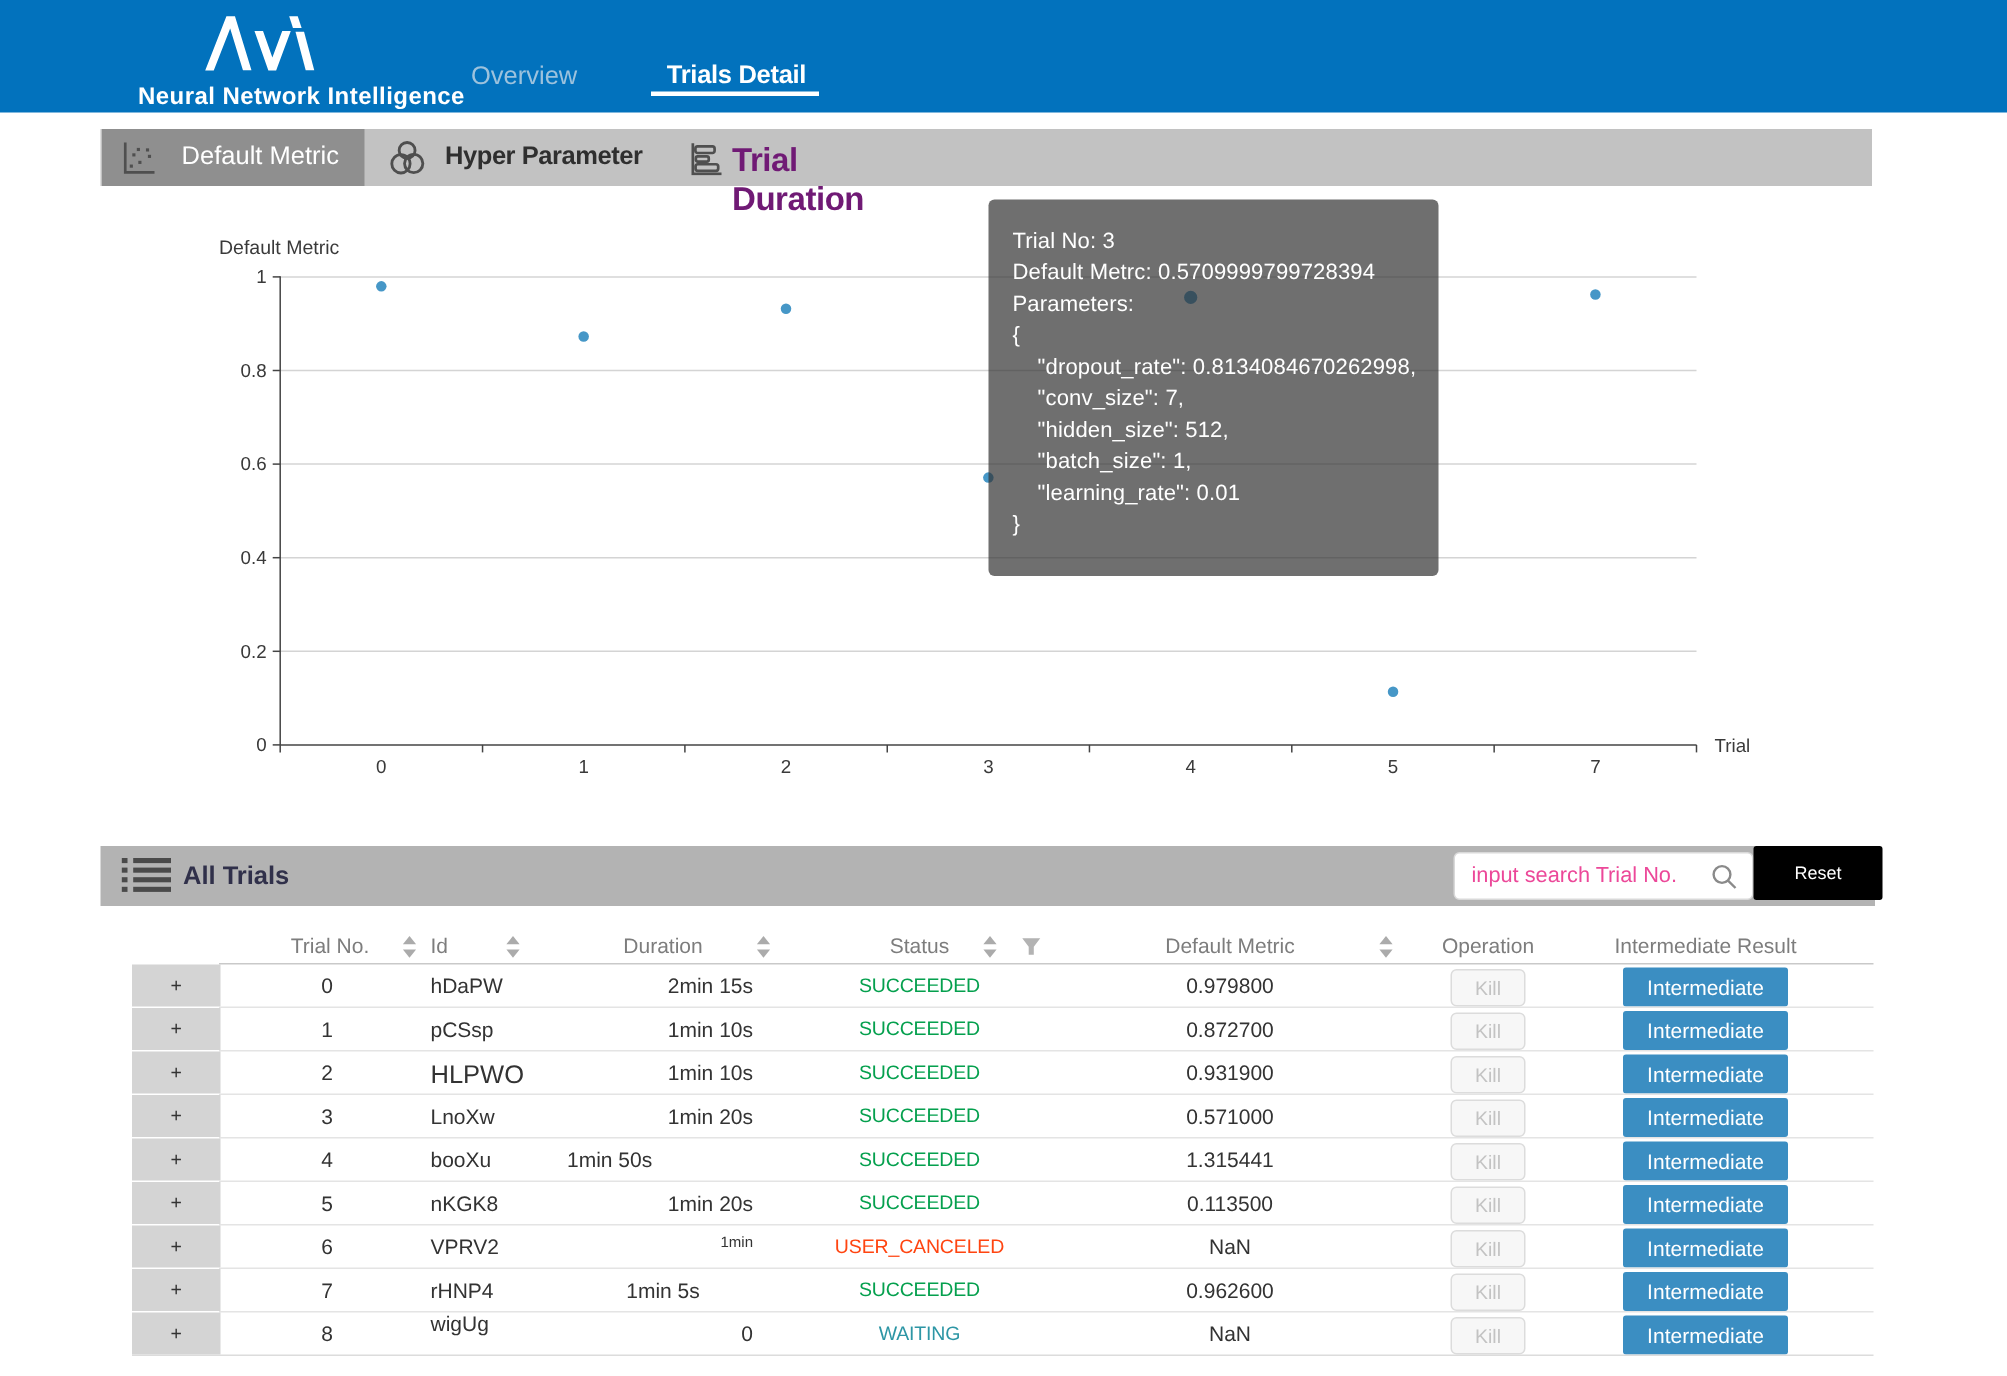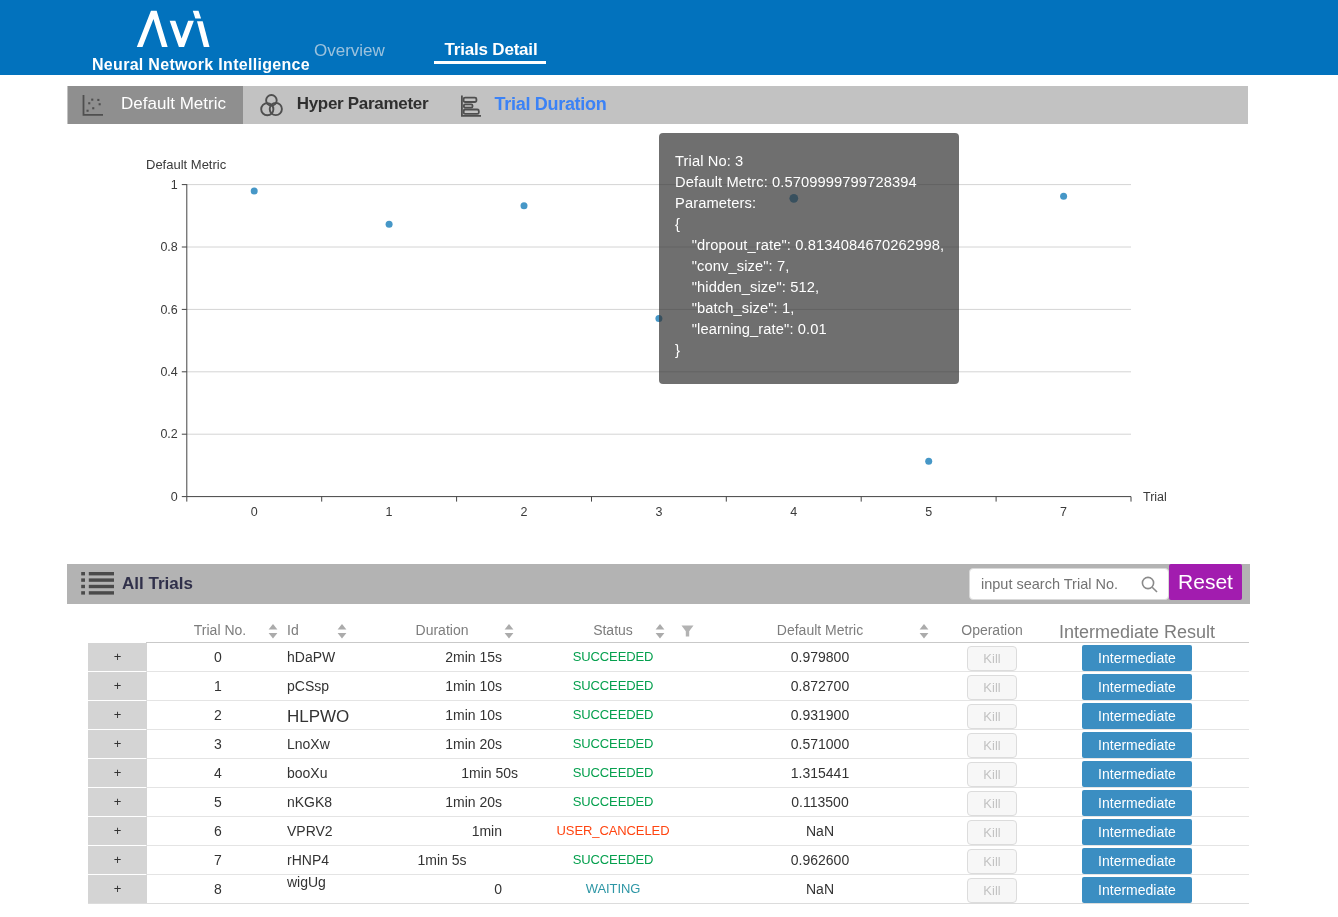--- a/index.html
+++ b/index.html
@@ -49,21 +49,21 @@
 <div class="abs" style="left:290px;top:94px;width:145px;font-size:17px;font-weight:bold;color:#2f2f2f;letter-spacing:-0.3px;text-align:center">Hyper Parameter</div>
 <div class="abs" style="left:448px;top:86px;width:169px;height:38px;background:#c2c2c2"></div>
 <svg class="abs" style="left:460px;top:95px" width="22" height="22" viewBox="0 0 22 22">
 <g stroke="#4f4f4f" stroke-width="1.8" fill="none">
 <path d="M1.9,0.5 L1.9,20.9 L21,20.9"></path>
 <rect x="3.6" y="2.6" width="12.8" height="4.4" rx="1.5"></rect>
 <rect x="3.9" y="9.3" width="8.6" height="3.4" rx="1.2"></rect>
 <rect x="3.7" y="14.5" width="15.1" height="4.4" rx="1.5"></rect>
 </g>
 </svg>
-<div class="abs" style="left:488px;top:94px;width:125px;font-size:18px;font-weight:bold;color:#3b82f6;letter-spacing:-0.3px;text-align:center">Trial Duration</div>
+<div class="abs" style="left:488px;top:94px;width:125px;font-size:22px;font-weight:bold;color:#701a75;letter-spacing:-0.3px;">Trial Duration</div>
 <svg class="abs" style="left:0;top:0" width="1338" height="560" viewBox="0 0 1338 560">
 <line x1="186.8" y1="434.2" x2="1131" y2="434.2" stroke="#d4d4d4" stroke-width="1"></line>
 <line x1="186.8" y1="371.8" x2="1131" y2="371.8" stroke="#d4d4d4" stroke-width="1"></line>
 <line x1="186.8" y1="309.4" x2="1131" y2="309.4" stroke="#d4d4d4" stroke-width="1"></line>
 <line x1="186.8" y1="247.0" x2="1131" y2="247.0" stroke="#d4d4d4" stroke-width="1"></line>
 <line x1="186.8" y1="184.6" x2="1131" y2="184.6" stroke="#d4d4d4" stroke-width="1"></line>
 <line x1="186.8" y1="496.6" x2="1131" y2="496.6" stroke="#444" stroke-width="1"></line>
 <line x1="186.8" y1="184.10000000000002" x2="186.8" y2="496.6" stroke="#444" stroke-width="1"></line>
 <line x1="181.8" y1="496.6" x2="186.8" y2="496.6" stroke="#444" stroke-width="1"></line>
 <text x="177.8" y="500.8" font-size="12.5" fill="#3a3a3a" text-anchor="end">0</text>
@@ -118,33 +118,33 @@
 <rect x="10.8" y="2.0" width="25.2" height="3.4" fill="#4a4a4a"></rect>
 <rect x="3.2" y="8.4" width="3.8" height="3.4" fill="#4a4a4a"></rect>
 <rect x="10.8" y="8.4" width="25.2" height="3.4" fill="#4a4a4a"></rect>
 <rect x="3.2" y="14.8" width="3.8" height="3.4" fill="#4a4a4a"></rect>
 <rect x="10.8" y="14.8" width="25.2" height="3.4" fill="#4a4a4a"></rect>
 <rect x="3.2" y="21.2" width="3.8" height="3.4" fill="#4a4a4a"></rect>
 <rect x="10.8" y="21.2" width="25.2" height="3.4" fill="#4a4a4a"></rect>
 </svg>
 <div class="abs" style="left:122px;top:574px;font-size:17px;font-weight:bold;color:#30304a">All Trials</div>
 <div class="abs" style="left:969px;top:568px;width:200px;height:32px;background:#fff;border:1px solid #d9d9d9;border-radius:4px"></div>
-<div class="abs" style="left:981px;top:576px;font-size:14.5px;color:#737373">input search Trial No.</div>
+<div class="abs" style="left:981px;top:576px;font-size:14.5px;color:#ec4899">input search Trial No.</div>
 <svg class="abs" style="left:1140px;top:575px" width="19" height="19" viewBox="0 0 19 19">
 <circle cx="8" cy="8" r="5.6" stroke="#8a8a8a" stroke-width="1.6" fill="none"></circle>
 <line x1="12.2" y1="12.2" x2="17" y2="17" stroke="#8a8a8a" stroke-width="1.6"></line>
 </svg>
-<div class="abs ctr" style="left:1169px;top:564px;width:73px;height:36px;background:#a21caf;border-radius:2px;color:#fff;font-size:21px;line-height:36px">Reset</div>
+<div class="abs ctr" style="left:1169px;top:564px;width:86px;height:36px;background:#000000;border-radius:2px;color:#fff;font-size:12px;line-height:36px">Reset</div>
 <div class="abs ctr" style="left:140px;top:622px;width:160px;font-size:14px;color:#7d7d7d">Trial No.</div>
 <div class="abs" style="left:287px;top:622px;font-size:14px;color:#7d7d7d">Id</div>
 <div class="abs ctr" style="left:362px;top:622px;width:160px;font-size:14px;color:#7d7d7d">Duration</div>
 <div class="abs ctr" style="left:533px;top:622px;width:160px;font-size:14px;color:#7d7d7d">Status</div>
 <div class="abs ctr" style="left:740px;top:622px;width:160px;font-size:14px;color:#7d7d7d">Default Metric</div>
 <div class="abs ctr" style="left:912px;top:622px;width:160px;font-size:14px;color:#7d7d7d">Operation</div>
-<div class="abs ctr" style="left:1037px;top:622px;width:200px;font-size:18px;color:#7d7d7d">Intermediate Result</div>
+<div class="abs ctr" style="left:1037px;top:622px;width:200px;font-size:14px;color:#7d7d7d">Intermediate Result</div>
 <svg class="abs" style="left:268px;top:624px" width="10" height="15" viewBox="0 0 10 15">
     <path d="M5,0 L9.4,5.5 L0.6,5.5 Z" fill="#ababab"></path>
     <path d="M5,14.5 L9.4,9 L0.6,9 Z" fill="#ababab"></path>
   </svg>
 <svg class="abs" style="left:337px;top:624px" width="10" height="15" viewBox="0 0 10 15">
     <path d="M5,0 L9.4,5.5 L0.6,5.5 Z" fill="#ababab"></path>
     <path d="M5,14.5 L9.4,9 L0.6,9 Z" fill="#ababab"></path>
   </svg>
 <svg class="abs" style="left:504px;top:624px" width="10" height="15" viewBox="0 0 10 15">
     <path d="M5,0 L9.4,5.5 L0.6,5.5 Z" fill="#ababab"></path>
@@ -194,39 +194,39 @@
 <div class="abs" style="left:287px;top:736px;font-size:14px;color:#333">LnoXw</div>
 <div class="abs" style="left:382px;top:736px;width:120px;text-align:right;font-size:14px;color:#333">1min 20s</div>
 <div class="abs ctr" style="left:523px;top:736px;width:180px;font-size:13px;letter-spacing:-0.1px;color:#05a04e">SUCCEEDED</div>
 <div class="abs ctr" style="left:740px;top:736px;width:160px;font-size:14px;color:#333">0.571000</div>
 <div class="abs ctr" style="left:967px;top:733px;width:50px;height:25px;background:#f7f7f7;border:1px solid #dcdcdc;border-radius:4px;font-size:13px;color:#c3c3c3;line-height:23px">Kill</div>
 <div class="abs ctr" style="left:1082px;top:732px;width:110px;height:26px;background:#3b8ec2;border-radius:2px;font-size:14px;color:#fff;line-height:26px">Intermediate</div>
 <div class="abs" style="left:146px;top:758px;width:1103px;height:1px;background:#e4e4e4"></div>
 <div class="abs ctr" style="left:88px;top:759px;width:59px;height:28px;background:#d4d4d4;font-size:13px;color:#333;line-height:28px">+</div>
 <div class="abs ctr" style="left:158px;top:765px;width:120px;font-size:14px;color:#333">4</div>
 <div class="abs" style="left:287px;top:765px;font-size:14px;color:#333">booXu</div>
-<div class="abs" style="left:398px;top:765px;width:120px;text-align:right;font-size:14px;color:#333">1min 50s</div>
+<div class="abs" style="left:378px;top:765px;width:120px;font-size:14px;color:#333">1min 50s</div>
 <div class="abs ctr" style="left:523px;top:765px;width:180px;font-size:13px;letter-spacing:-0.1px;color:#05a04e">SUCCEEDED</div>
 <div class="abs ctr" style="left:740px;top:765px;width:160px;font-size:14px;color:#333">1.315441</div>
 <div class="abs ctr" style="left:967px;top:762px;width:50px;height:25px;background:#f7f7f7;border:1px solid #dcdcdc;border-radius:4px;font-size:13px;color:#c3c3c3;line-height:23px">Kill</div>
 <div class="abs ctr" style="left:1082px;top:761px;width:110px;height:26px;background:#3b8ec2;border-radius:2px;font-size:14px;color:#fff;line-height:26px">Intermediate</div>
 <div class="abs" style="left:146px;top:787px;width:1103px;height:1px;background:#e4e4e4"></div>
 <div class="abs ctr" style="left:88px;top:788px;width:59px;height:28px;background:#d4d4d4;font-size:13px;color:#333;line-height:28px">+</div>
 <div class="abs ctr" style="left:158px;top:794px;width:120px;font-size:14px;color:#333">5</div>
 <div class="abs" style="left:287px;top:794px;font-size:14px;color:#333">nKGK8</div>
 <div class="abs" style="left:382px;top:794px;width:120px;text-align:right;font-size:14px;color:#333">1min 20s</div>
 <div class="abs ctr" style="left:523px;top:794px;width:180px;font-size:13px;letter-spacing:-0.1px;color:#05a04e">SUCCEEDED</div>
 <div class="abs ctr" style="left:740px;top:794px;width:160px;font-size:14px;color:#333">0.113500</div>
 <div class="abs ctr" style="left:967px;top:791px;width:50px;height:25px;background:#f7f7f7;border:1px solid #dcdcdc;border-radius:4px;font-size:13px;color:#c3c3c3;line-height:23px">Kill</div>
 <div class="abs ctr" style="left:1082px;top:790px;width:110px;height:26px;background:#3b8ec2;border-radius:2px;font-size:14px;color:#fff;line-height:26px">Intermediate</div>
 <div class="abs" style="left:146px;top:816px;width:1103px;height:1px;background:#e4e4e4"></div>
 <div class="abs ctr" style="left:88px;top:817px;width:59px;height:28px;background:#d4d4d4;font-size:13px;color:#333;line-height:28px">+</div>
 <div class="abs ctr" style="left:158px;top:823px;width:120px;font-size:14px;color:#333">6</div>
 <div class="abs" style="left:287px;top:823px;font-size:14px;color:#333">VPRV2</div>
-<div class="abs" style="left:382px;top:823px;width:120px;text-align:right;font-size:14px;color:#333">1min</div>
+<div class="abs" style="left:382px;top:823px;width:120px;text-align:right;font-size:10px;color:#333">1min</div>
 <div class="abs ctr" style="left:523px;top:823px;width:180px;font-size:13px;letter-spacing:-0.1px;color:#ff4511">USER_CANCELED</div>
 <div class="abs ctr" style="left:740px;top:823px;width:160px;font-size:14px;color:#333">NaN</div>
 <div class="abs ctr" style="left:967px;top:820px;width:50px;height:25px;background:#f7f7f7;border:1px solid #dcdcdc;border-radius:4px;font-size:13px;color:#c3c3c3;line-height:23px">Kill</div>
 <div class="abs ctr" style="left:1082px;top:819px;width:110px;height:26px;background:#3b8ec2;border-radius:2px;font-size:14px;color:#fff;line-height:26px">Intermediate</div>
 <div class="abs" style="left:146px;top:845px;width:1103px;height:1px;background:#e4e4e4"></div>
 <div class="abs ctr" style="left:88px;top:846px;width:59px;height:28px;background:#d4d4d4;font-size:13px;color:#333;line-height:28px">+</div>
 <div class="abs ctr" style="left:158px;top:852px;width:120px;font-size:14px;color:#333">7</div>
 <div class="abs" style="left:287px;top:852px;font-size:14px;color:#333">rHNP4</div>
 <div class="abs" style="left:382px;top:852px;width:120px;text-align:center;font-size:14px;color:#333">1min 5s</div>
 <div class="abs ctr" style="left:523px;top:852px;width:180px;font-size:13px;letter-spacing:-0.1px;color:#05a04e">SUCCEEDED</div>

